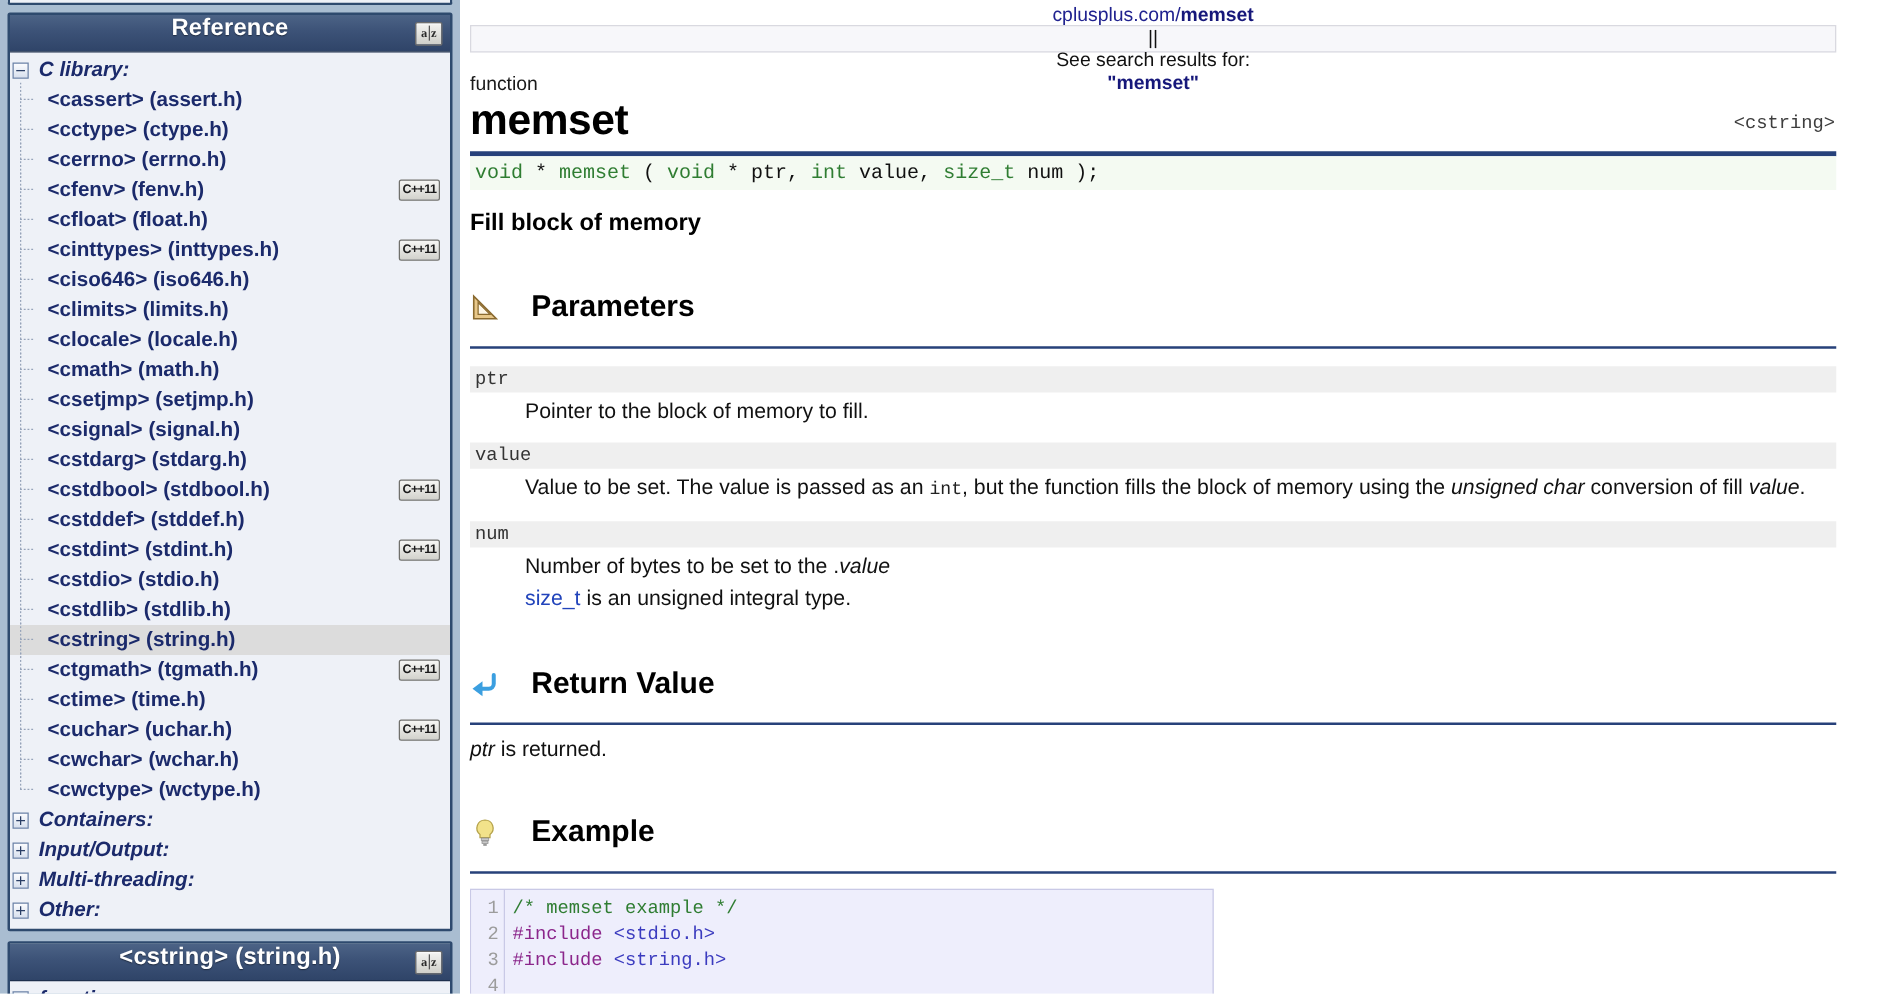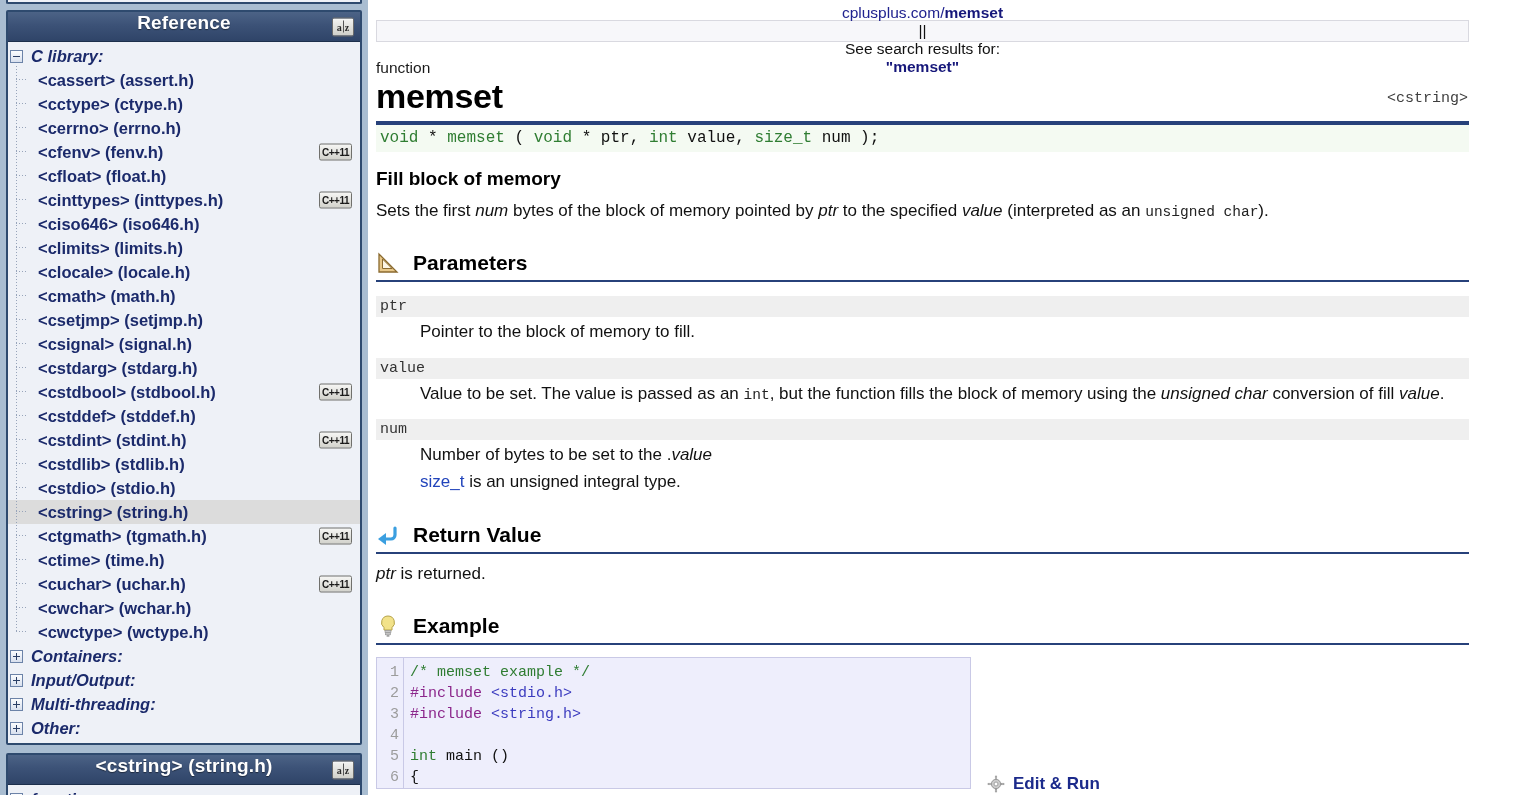--- a/index.html
+++ b/index.html
@@ -158,21 +158,21 @@
   .it { font-style: italic; }
 
   .section {
     margin: 30px 54px 0 8px;
   }
   .section-head {
     display: flex; align-items: center; gap: 13px;
     border-bottom: 2px solid #27417a; padding-bottom: 5px;
   }
   .section-head h3 {
-    margin: 0; font-size: 21px; font-weight: bold; color:#000;
+    margin: 12px; font-size: 24px; font-weight: bold; color:#000;
   }
   .sec-icon { width: 24px; height: 24px; flex: 0 0 24px; }
 
   .param-name {
     background: #efefef; font-family: "Liberation Mono", monospace;
     font-size: 15px; color: #333; padding: 2px 4px; margin-top: 14px;
   }
   .param-desc {
     margin: 4px 0 0 44px; font-size: 17px; color: #111; line-height: 1.33;
   }
@@ -298,25 +298,25 @@
             <span class="leaf-gutter"></span>
             <span class="tree-label">&lt;cstddef&gt; (stddef.h)</span>
           </div>
           <div class="tree-row">
             <span class="leaf-gutter"></span>
             <span class="tree-label">&lt;cstdint&gt; (stdint.h)</span>
             <span class="cpp11">C++11</span>
           </div>
           <div class="tree-row">
             <span class="leaf-gutter"></span>
+            <span class="tree-label">&lt;cstdio&gt; (stdio.h)</span>
+          </div>
+          <div class="tree-row">
+            <span class="leaf-gutter"></span>
             <span class="tree-label">&lt;cstdlib&gt; (stdlib.h)</span>
-          </div>
-          <div class="tree-row">
-            <span class="leaf-gutter"></span>
-            <span class="tree-label">&lt;cstdio&gt; (stdio.h)</span>
           </div>
           <div class="tree-row selected">
             <span class="leaf-gutter"></span>
             <span class="tree-label">&lt;cstring&gt; (string.h)</span>
           </div>
           <div class="tree-row">
             <span class="leaf-gutter"></span>
             <span class="tree-label">&lt;ctgmath&gt; (tgmath.h)</span>
             <span class="cpp11">C++11</span>
           </div>
@@ -388,21 +388,20 @@
       <h1 class="fname">memset</h1>
       <div class="header-tag">&lt;cstring&gt;</div>
     </div>
 
     <div class="rulebar"></div>
 
     <div class="signature"><span class="kw">void</span><span class="id"> * </span><span class="fn">memset</span><span class="id"> ( </span><span class="kw">void</span><span class="id"> * </span><span class="id">ptr</span><span class="id">, </span><span class="kw">int</span><span class="id"> value</span><span class="id">, </span><span class="kw">size_t</span><span class="id"> num</span><span class="id"> );</span></div>
 
     <h2 class="shortdesc">Fill block of memory</h2>
 
-    <p class="desc"><span>Sets the first </span><span class="it">num</span><span> bytes of the block of memory pointed by </span><span class="it">ptr</span><span> to the specified </span><span class="it">value</span><span> (interpreted as an </span><span class="mono">unsigned char</span><span>).</span></p>
 
     <div class="section">
       <div class="section-head">
         <span class="sec-icon">
           <svg viewBox="0 0 24 24" width="24" height="24">
             <polygon points="3,3 3,21 21,21" fill="#e8c88a" stroke="#8a6a2f" stroke-width="1.3"></polygon>
             <polygon points="6.5,8 6.5,17.5 16,17.5" fill="#fdf6e6" stroke="#8a6a2f" stroke-width="1"></polygon>
           </svg>
         </span>
         <h3>Parameters</h3>

